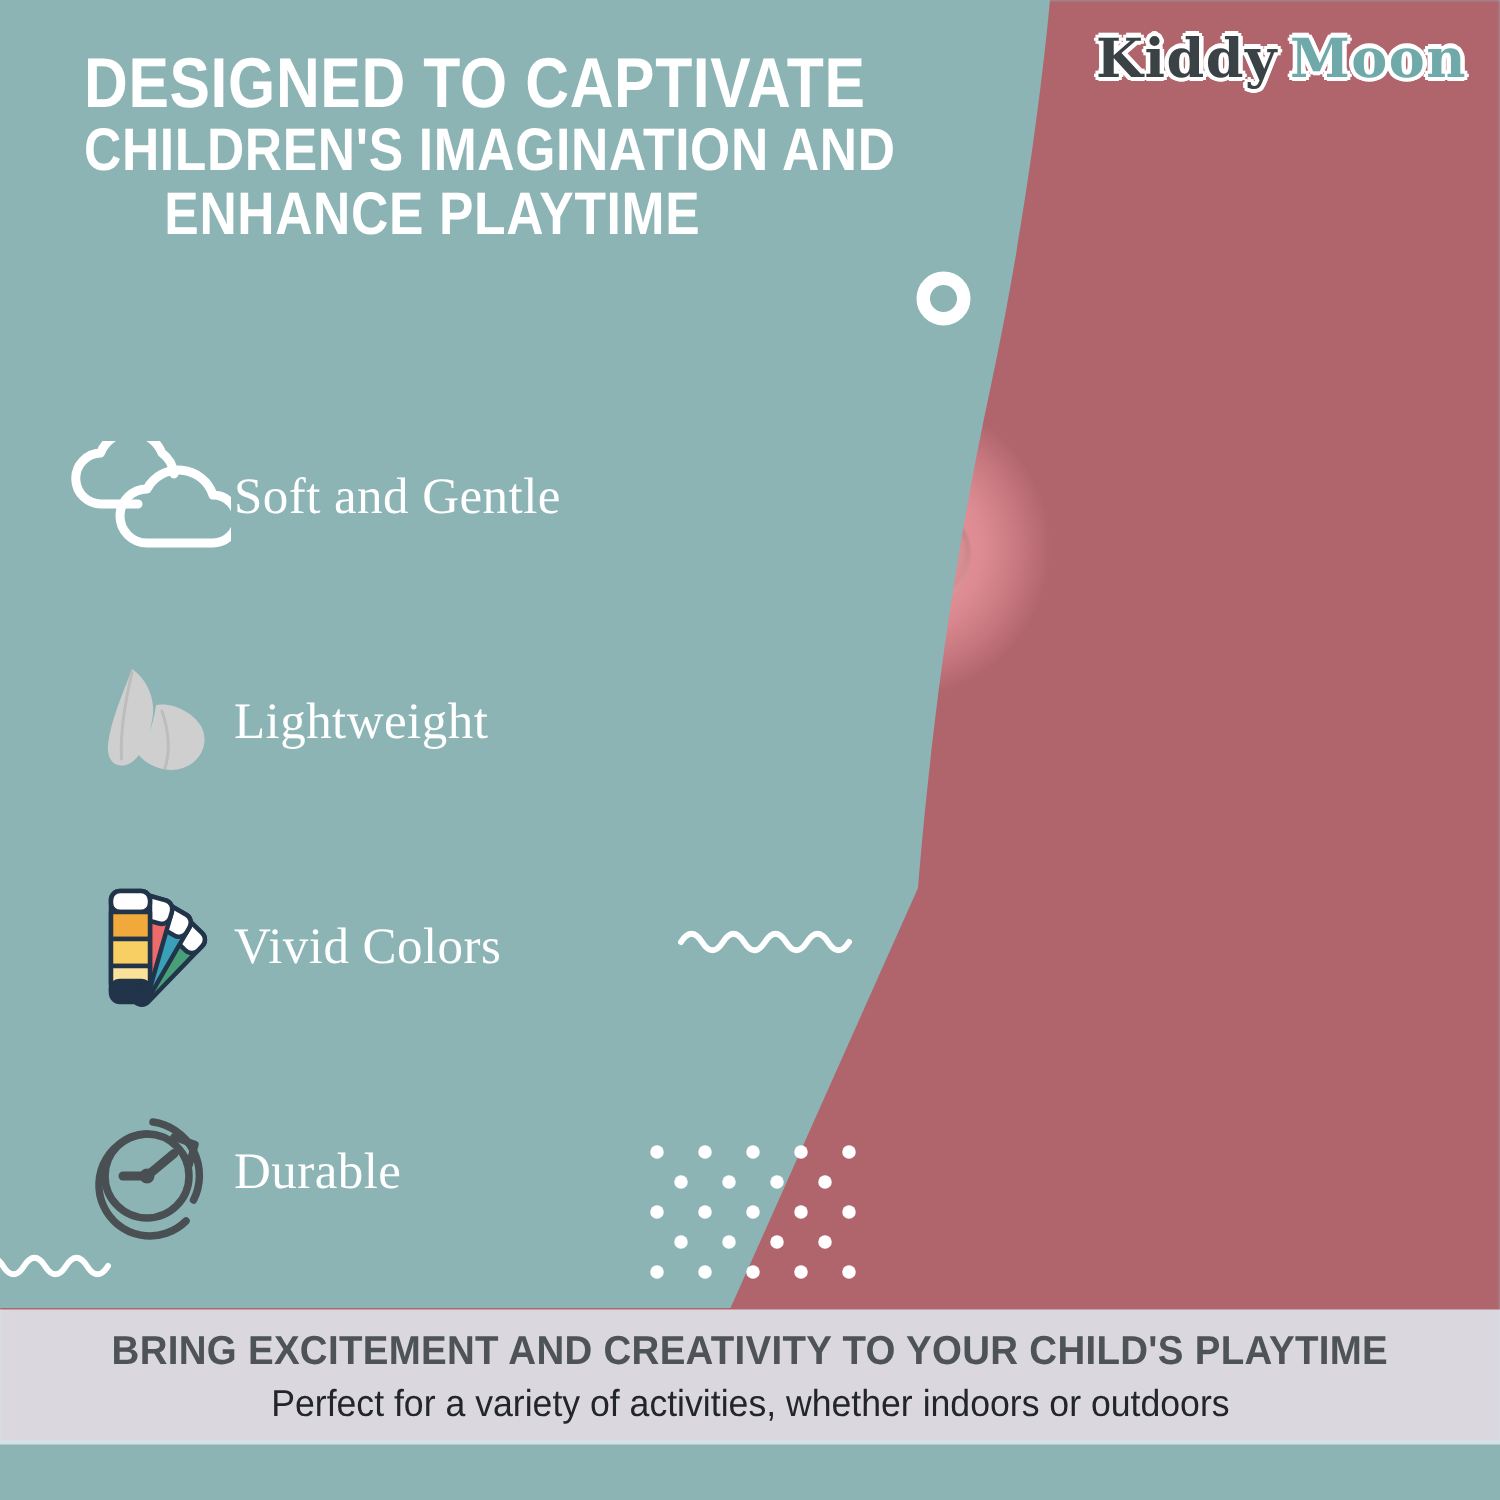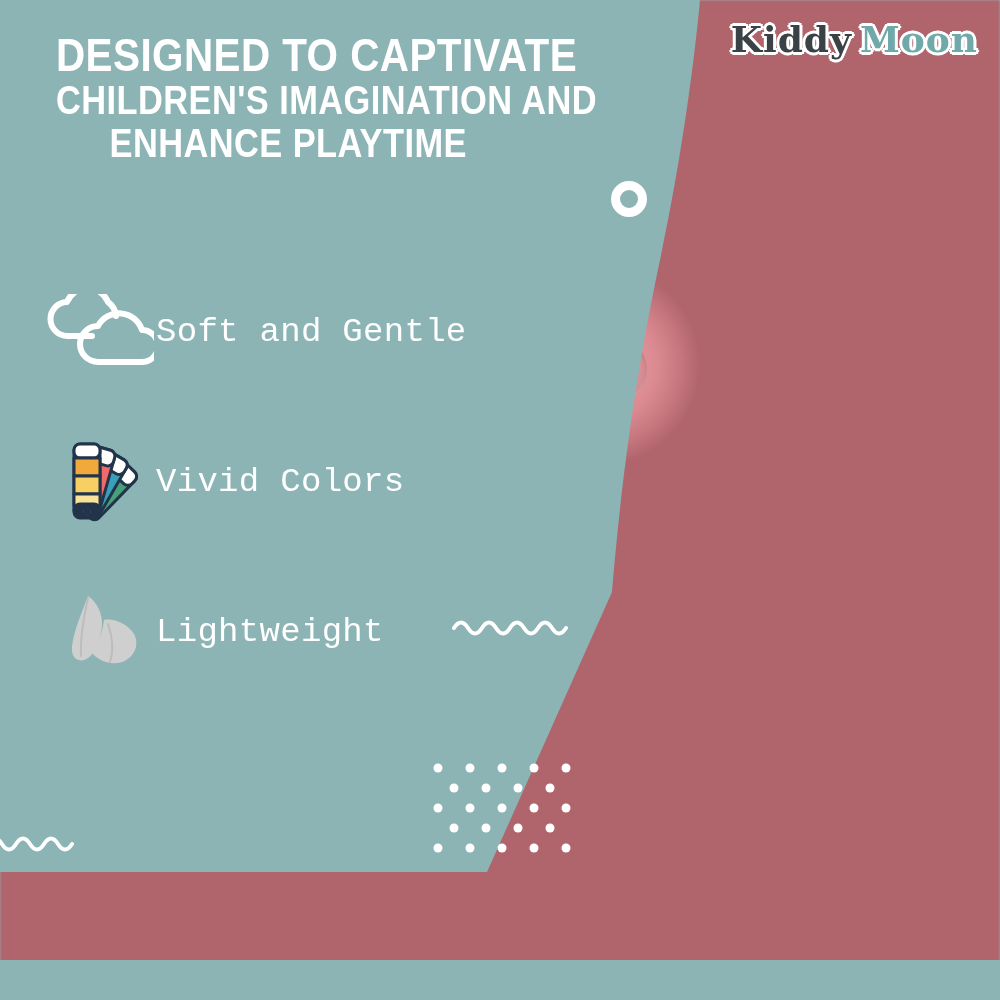--- a/index.html
+++ b/index.html
@@ -92,21 +92,21 @@
     text-shadow:-2px -2px 0 #fff,2px -2px 0 #fff,-2px 2px 0 #fff,2px 2px 0 #fff,0 3px 0 #fff,3px 0 0 #fff,-3px 0 0 #fff,0 -3px 0 #fff;}
   .brand .m{color:#6fa9aa;margin-left:8px;
     text-shadow:-2px -2px 0 #fff,2px -2px 0 #fff,-2px 2px 0 #fff,2px 2px 0 #fff,0 3px 0 #fff,3px 0 0 #fff,-3px 0 0 #fff,0 -3px 0 #fff;}
 
   
   .features{position:absolute;left:44px;top:292px;width:450px;}
   .feature{display:flex;align-items:center;height:80px;margin-bottom:70px;}
   .feat-icon{width:112px;flex:0 0 112px;display:flex;align-items:center;justify-content:center;}
   .feat-label{
     color:#ffffff;font-size:34px;letter-spacing:.3px;
-    font-family:Liberation Mono, monospace;font-weight:400;
+    font-family:Liberation Serif, serif;font-weight:400;
   }
 
   
   .ring{position:absolute;left:611px;top:181px;width:36px;height:36px;border-radius:50%;
     border:9px solid #ffffff;box-sizing:border-box;}
   .wave-a{position:absolute;left:452px;top:612px;}
   .wave-b{position:absolute;left:-14px;top:828px;}
   .dots{position:absolute;left:432px;top:762px;}
 
   
@@ -198,20 +198,36 @@
             <path d="M62,8 a20,20 0 0 1 8,14"></path>
             <path d="M96,68 H52 a18,18 0 0 1 0,-36 a24,24 0 0 1 44,4 a16,16 0 0 1 0,32 Z"></path>
           </g>
         </svg>
       </div>
       <div class="feat-label">Soft and Gentle</div>
     </div>
 
     <div class="feature">
       <div class="feat-icon">
+        <svg width="96" height="84" viewBox="0 0 96 84">
+          <g fill="#cfcfcf">
+            <path d="M36,6 C30,22 22,40 20,56 C19,66 24,72 32,70 C42,67 48,52 50,36 C51,24 45,12 36,6 Z"></path>
+            <path d="M52,30 C62,28 76,34 82,44 C88,55 82,68 70,72 C58,76 44,70 38,60 C46,56 50,44 52,30 Z"></path>
+          </g>
+          <g stroke="#bdbdbd" stroke-width="2" fill="none" stroke-linecap="round">
+            <path d="M36,8 C32,26 28,46 29,66"></path>
+            <path d="M56,34 C60,46 62,60 58,72"></path>
+          </g>
+        </svg>
+      </div>
+      <div class="feat-label">Lightweight</div>
+    </div>
+
+    <div class="feature">
+      <div class="feat-icon">
         <svg width="88" height="92" viewBox="0 0 88 92">
           <g stroke="#22344a" stroke-width="3" stroke-linejoin="round">
             <g transform="rotate(44 30 78)">
               <rect x="18" y="14" width="24" height="64" rx="6" fill="#49a078"></rect>
               <rect x="18" y="14" width="24" height="16" rx="6" fill="#ffffff"></rect>
             </g>
             <g transform="rotate(30 30 78)">
               <rect x="18" y="12" width="24" height="66" rx="6" fill="#3aa0b8"></rect>
               <rect x="18" y="12" width="24" height="16" rx="6" fill="#ffffff"></rect>
             </g>
@@ -230,31 +246,37 @@
               <circle cx="31" cy="75" r="2.4" fill="#22344a"></circle>
             </g>
           </g>
         </svg>
       </div>
       <div class="feat-label">Vivid Colors</div>
     </div>
 
     <div class="feature">
       <div class="feat-icon">
-        <svg width="96" height="84" viewBox="0 0 96 84">
-          <g fill="#cfcfcf">
-            <path d="M36,6 C30,22 22,40 20,56 C19,66 24,72 32,70 C42,67 48,52 50,36 C51,24 45,12 36,6 Z"></path>
-            <path d="M52,30 C62,28 76,34 82,44 C88,55 82,68 70,72 C58,76 44,70 38,60 C46,56 50,44 52,30 Z"></path>
-          </g>
-          <g stroke="#bdbdbd" stroke-width="2" fill="none" stroke-linecap="round">
-            <path d="M36,8 C32,26 28,46 29,66"></path>
-            <path d="M56,34 C60,46 62,60 58,72"></path>
-          </g>
-        </svg>
-      </div>
-      <div class="feat-label">Lightweight</div>
-    </div>
-
-
-  </div>
-
+        <svg width="92" height="92" viewBox="0 0 92 92">
+          <g fill="none" stroke="#494f52" stroke-width="5" stroke-linecap="round">
+            <circle cx="44" cy="48" r="28"></circle>
+            <path d="M48,12 a36,36 0 0 1 27,52"></path>
+            <path d="M44,20 a34,34 0 1 0 26,58"></path>
+            <path d="M62,22 L76,27 L72,41" stroke-linejoin="round"></path>
+          </g>
+          <g stroke="#494f52" stroke-width="6" stroke-linecap="round">
+            <path d="M44,48 L62,33"></path>
+            <path d="M44,48 L28,48"></path>
+          </g>
+          <circle cx="44" cy="48" r="5" fill="#494f52"></circle>
+        </svg>
+      </div>
+      <div class="feat-label">Durable</div>
+    </div>
+
+  </div>
+
+  <div class="banner">
+    <div class="bt">BRING EXCITEMENT AND CREATIVITY TO YOUR CHILD'S PLAYTIME</div>
+    <div class="bs">Perfect for a variety of activities, whether indoors or outdoors</div>
+  </div>
 
 </div>
 
 </body></html>

